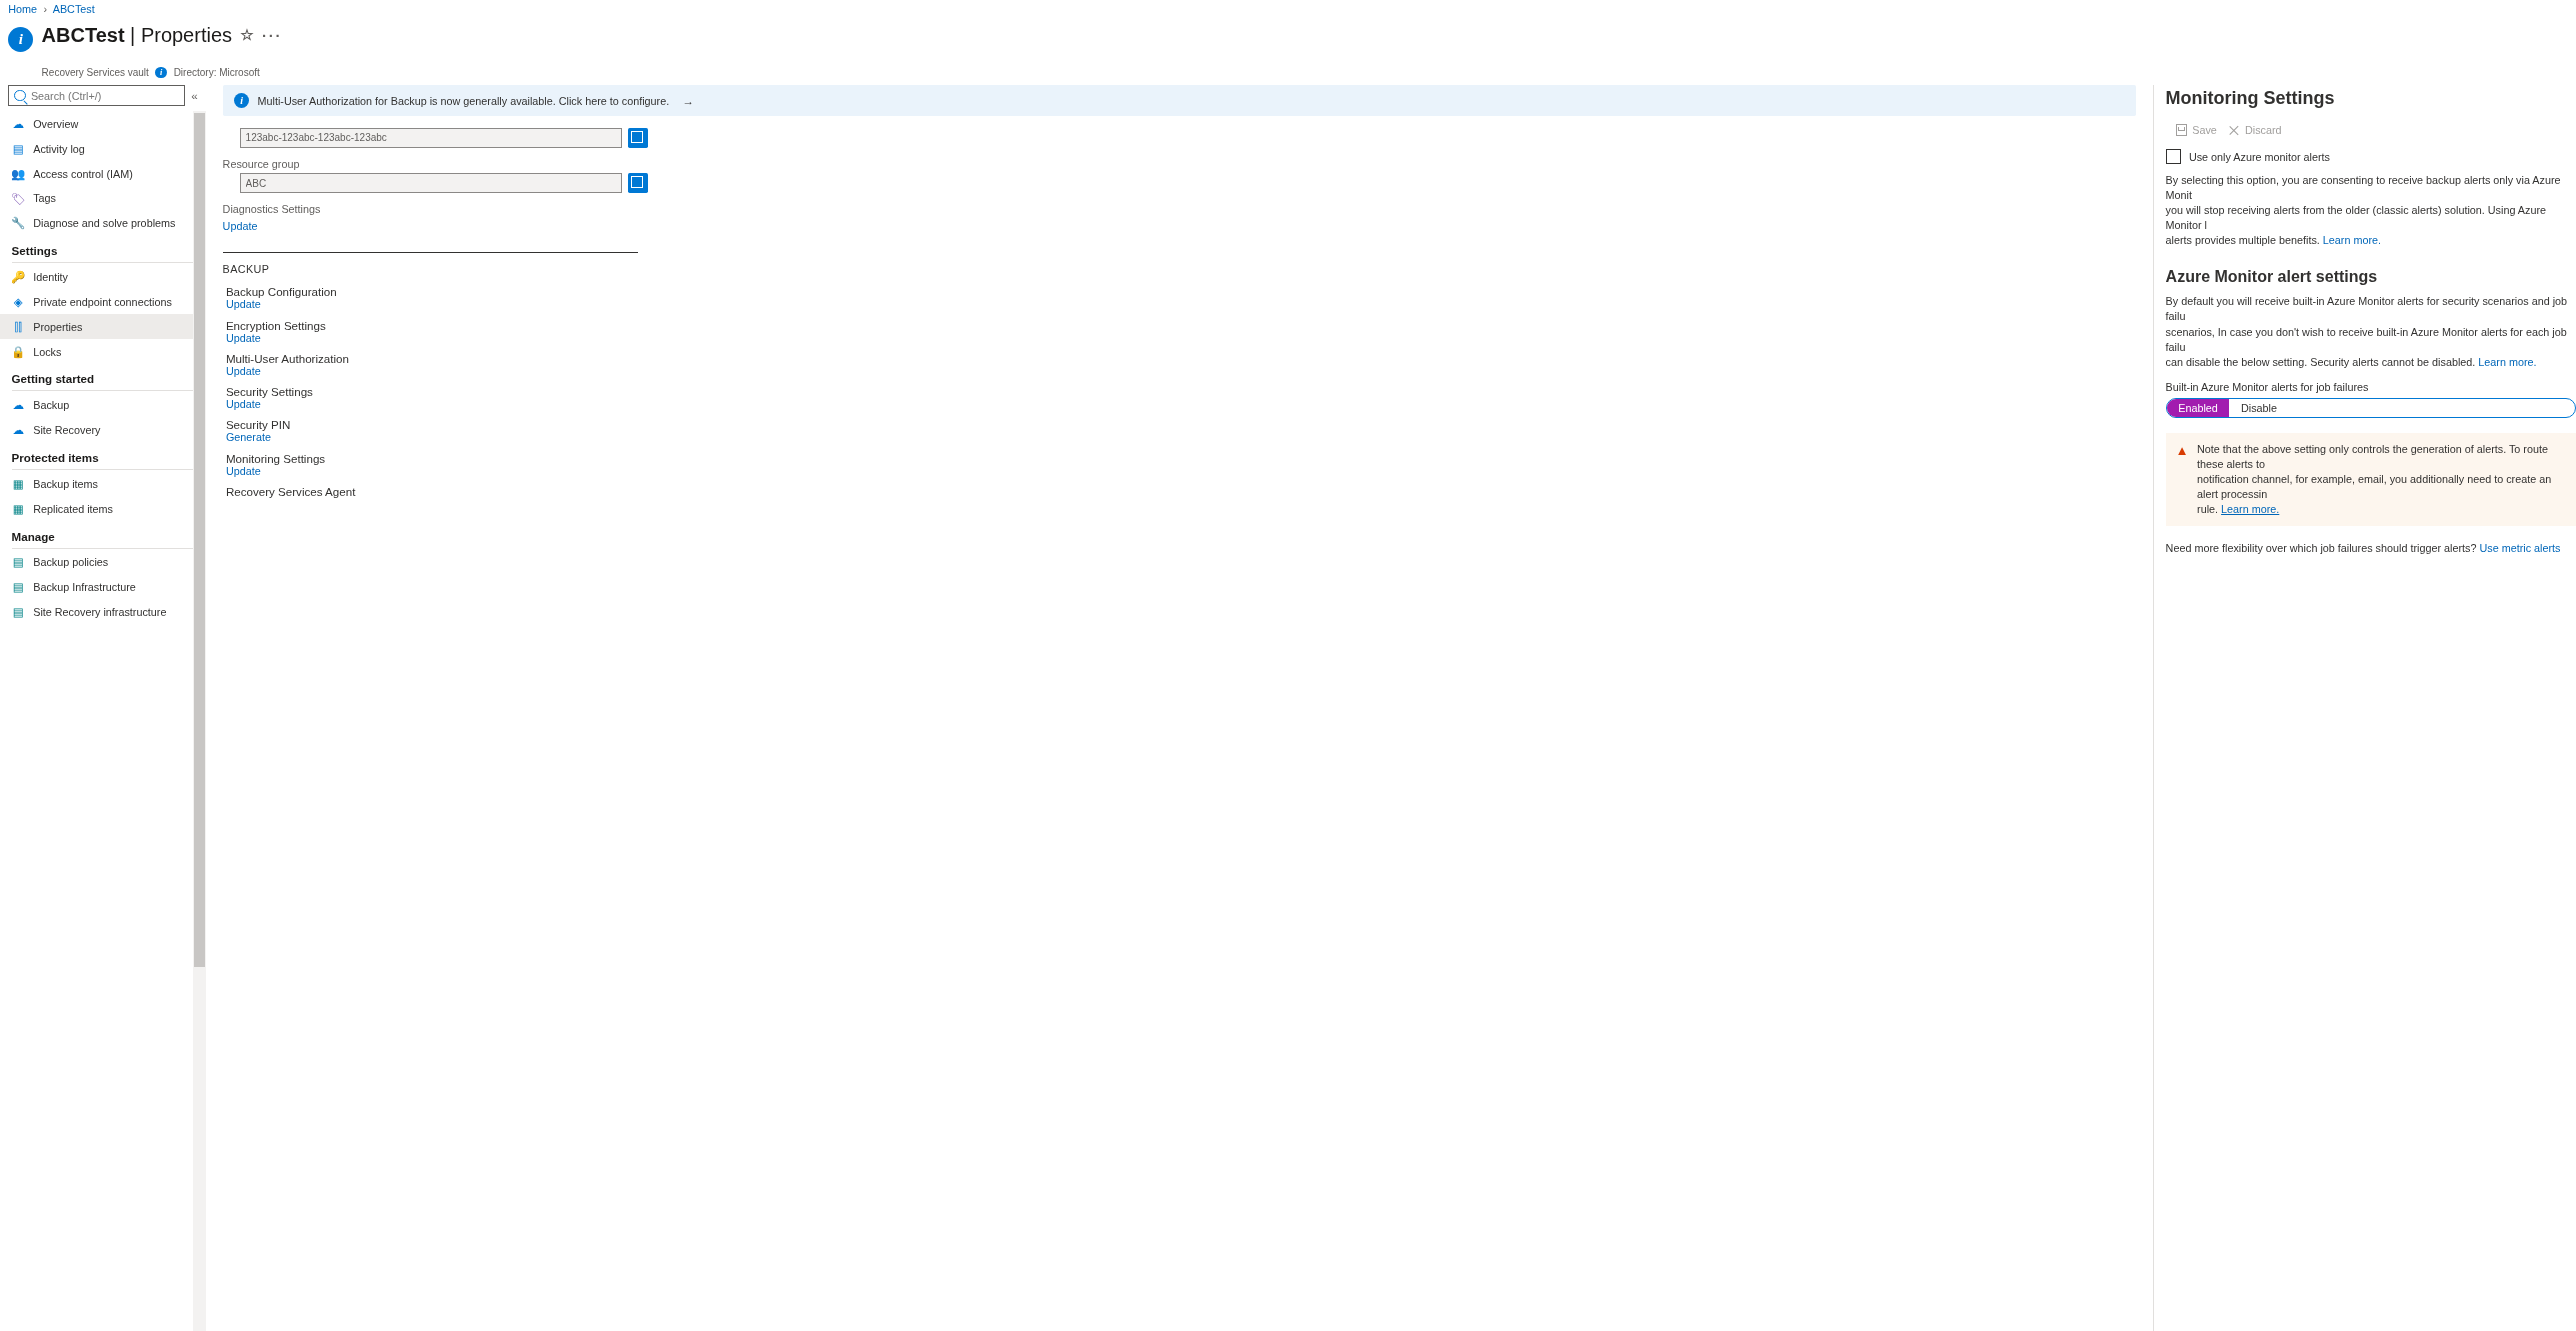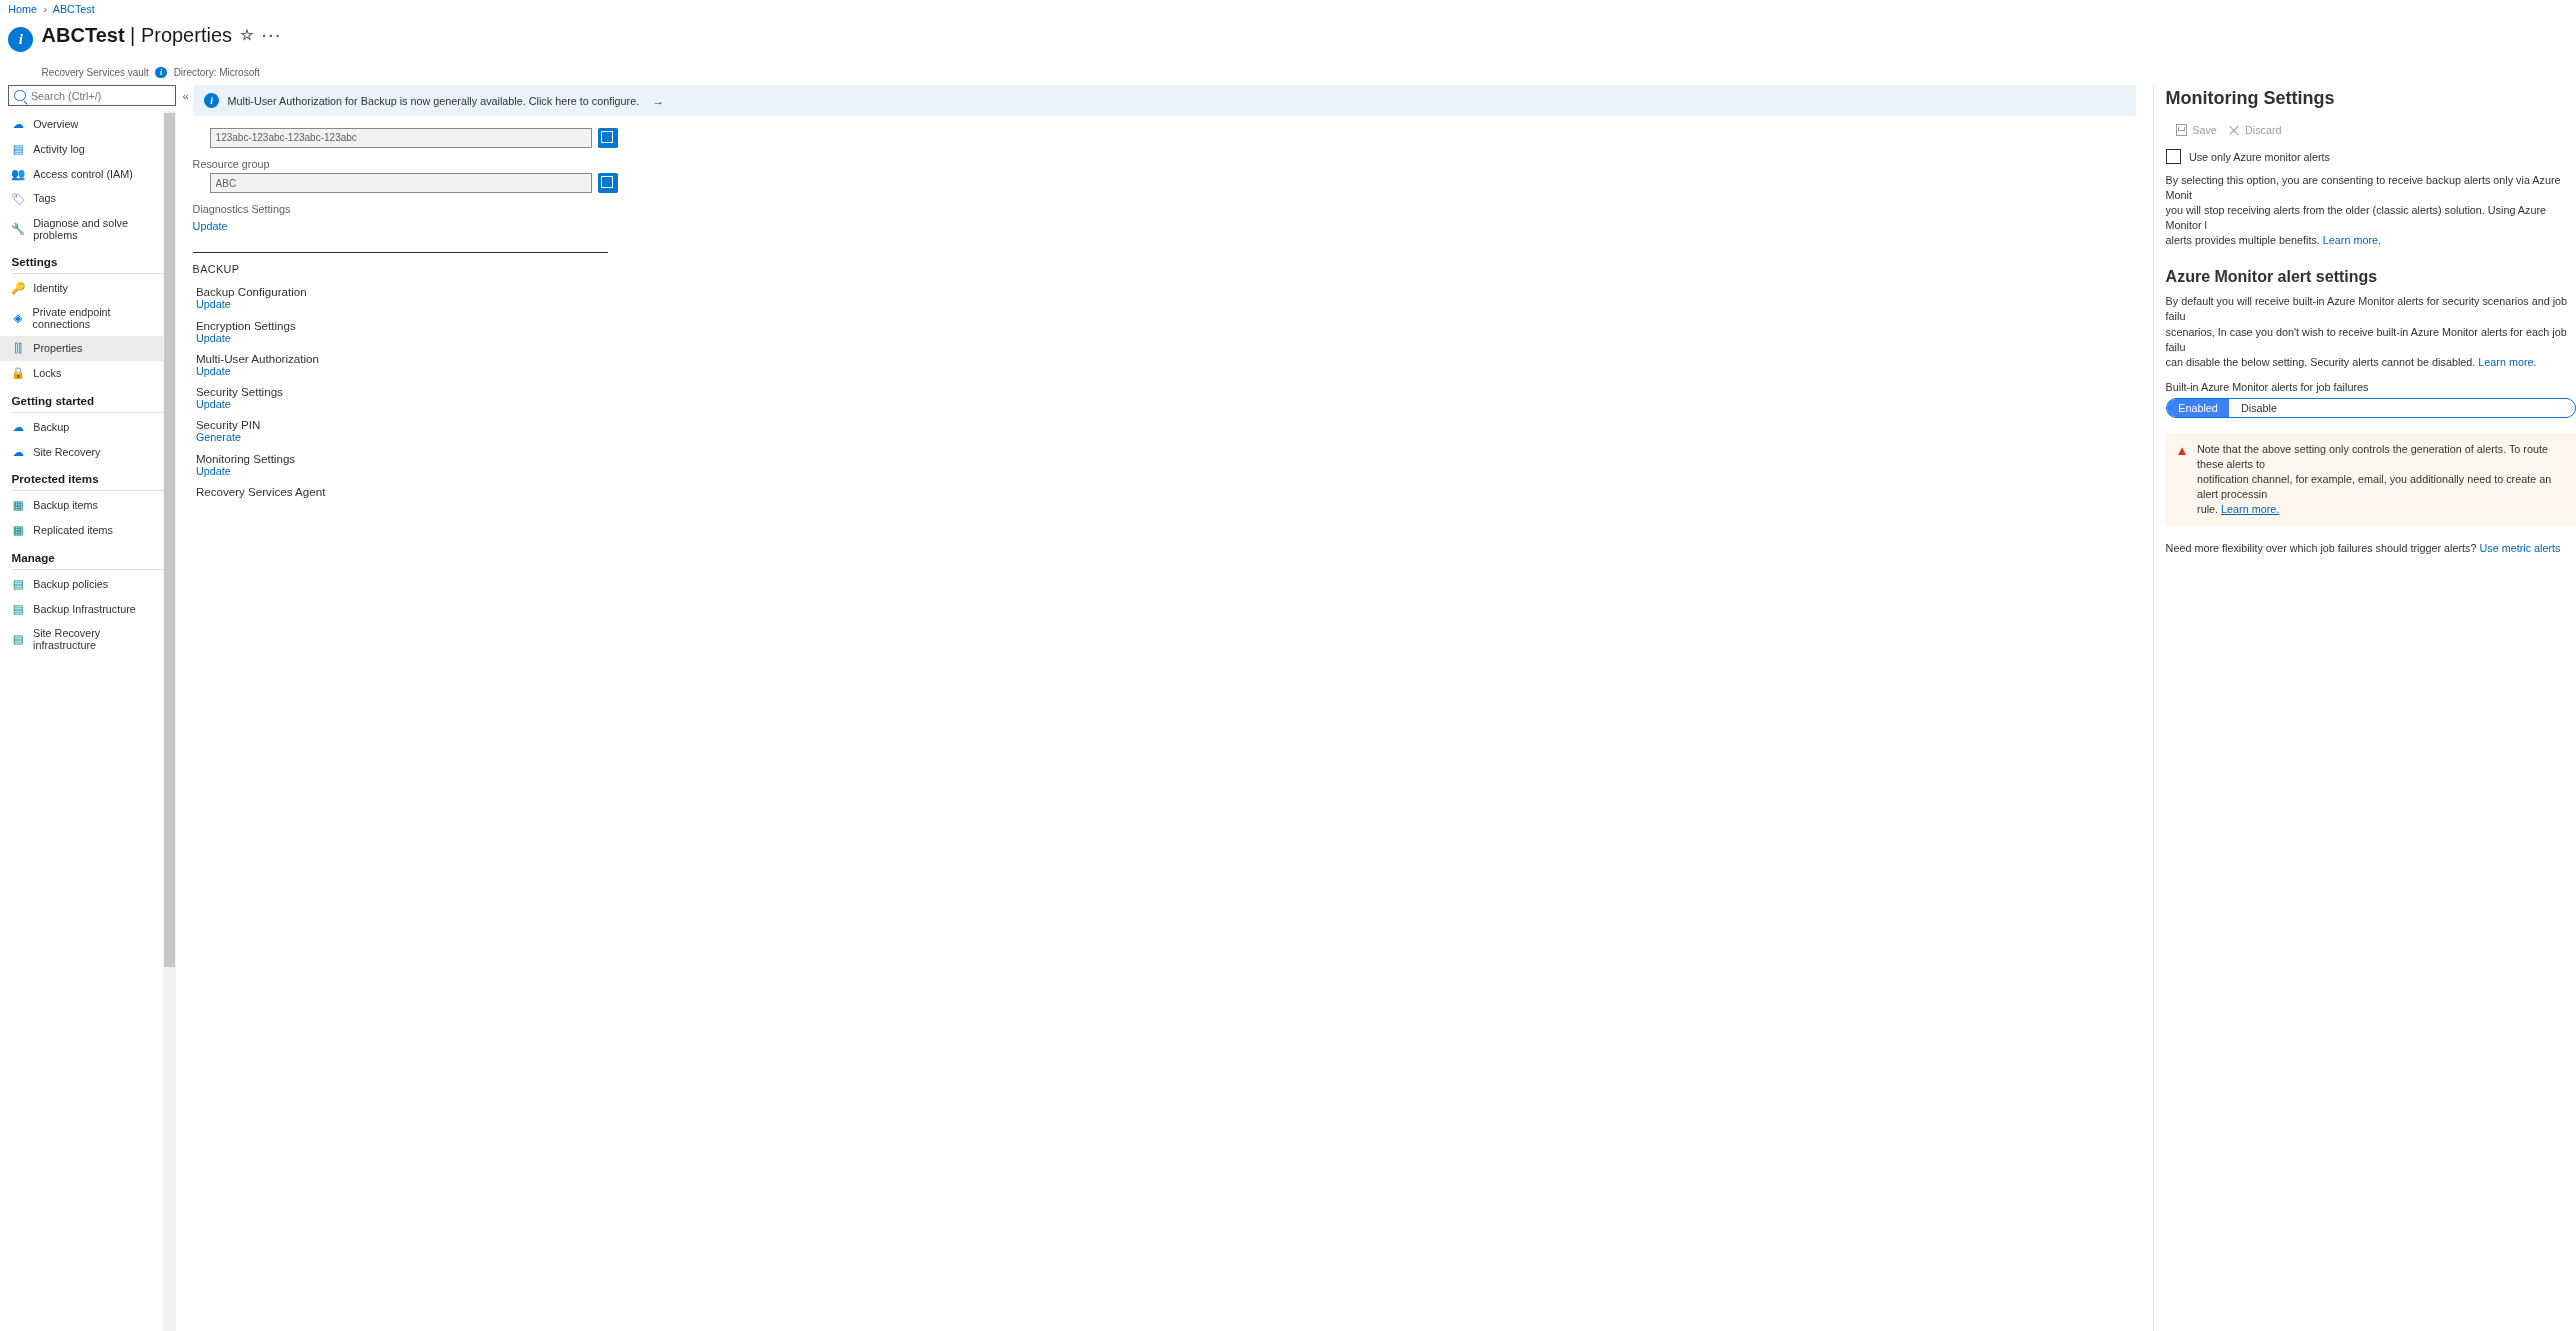--- a/index.html
+++ b/index.html
@@ -20,21 +20,21 @@
 .header-title .light { font-weight: 400; }
 .header-star { font-size: 15px; color: #605e5c; cursor: pointer; }
 .header-more { font-size: 15px; color: #605e5c; cursor: pointer; letter-spacing: 1.7px; }
 .header-sub { font-size: 10px; color: #605e5c; margin-top: 20px; display: flex; align-items: center; gap: 6.6px; }
 .info-small { width: 11.6px; height: 11.6px; border-radius: 50%; background: #0078d4; color: #fff; font-size: 8.3px; font-style: italic; font-family: Georgia,serif; display: inline-flex; align-items: center; justify-content: center; font-weight: bold; }
 
 
 .body { flex: 1; display: flex; overflow: hidden; }
 
 
-.sidebar { width: 176px; border-right: 0; display: flex; flex-direction: column; }
+.sidebar { width: 206px; border-right: 0; display: flex; flex-direction: column; }
 .search-row { padding: 0 8.3px 5px; display: flex; align-items: center; gap: 6.6px; }
 .search-box { flex: 1; border: 0.8px solid #605e5c; height: 21.6px; display: flex; align-items: center; padding: 0 5px; gap: 5px; }
 .search-box input { border: none; outline: none; flex: 1; font-size: 10.8px; background: transparent; }
 .mag { width: 11.6px; height: 11.6px; border: 1.2px solid #0078d4; border-radius: 50%; position: relative; }
 .mag::after { content: ""; position: absolute; right: -3.3px; bottom: -3.3px; width: 5px; height: 1.2px; background: #0078d4; transform: rotate(45deg); }
 .collapse-chevron { font-size: 11.6px; color: #605e5c; cursor: pointer; }
 
 .nav-scroll { flex: 1; overflow-y: auto; position: relative; }
 .scrollbar-track { position: absolute; right: 0; top: 0; bottom: 0; width: 13.3px; background: #f3f2f1; }
 .scrollbar-thumb { position: absolute; right: 0.8px; width: 11.6px; top: 1.7px; height: 70%; background: #c8c6c4; }
@@ -78,21 +78,21 @@
 .tb-icon-x::before{ transform:rotate(45deg);} .tb-icon-x::after{ transform:rotate(-45deg);}
 
 .checkbox-row { display: flex; align-items: center; gap: 8.3px; padding: 1.7px 0 8.3px; }
 .checkbox { width: 15px; height: 15px; border: 0.8px solid #323130; }
 .panel-text { font-size: 10.8px; color: #323130; line-height: 1.4; margin-bottom: 11.6px; }
 .panel-h3 { font-size: 16px; font-weight: 700; margin: 8.3px 0 8.3px; }
 .panel-sublabel { font-size: 10.8px; margin-bottom: 5px; }
 
 .toggle-group { display: inline-flex; border: 0.8px solid #0078d4; border-radius: 11.6px; overflow: hidden; height: 20px; }
 .toggle-opt { padding: 0 11.6px; font-size: 10.8px; display: flex; align-items: center; cursor: pointer; }
-.toggle-opt.active { background: #3b82f6; color: #fff; }
+.toggle-opt.active { background: #a21caf; color: #fff; }
 .toggle-opt.inactive { color: #323130; background: #fff; }
 
 .warning-box { background: #fdf6ee; padding: 8.3px 10px; display: flex; gap: 8.3px; margin: 15px 0; font-size: 10.8px; line-height:1.4; }
 .warn-icon { color: #d83b01; font-size: 13.3px; flex-shrink: 0; }
 .learn-underline { text-decoration: underline; }
 
 
 .ic-blue{color:#0078d4;} .ic-purple{color:#8764b8;} .ic-gray{color:#605e5c;} .ic-teal{color:#038387;} .ic-yellow{color:#ffb900;}
 
 </style>

